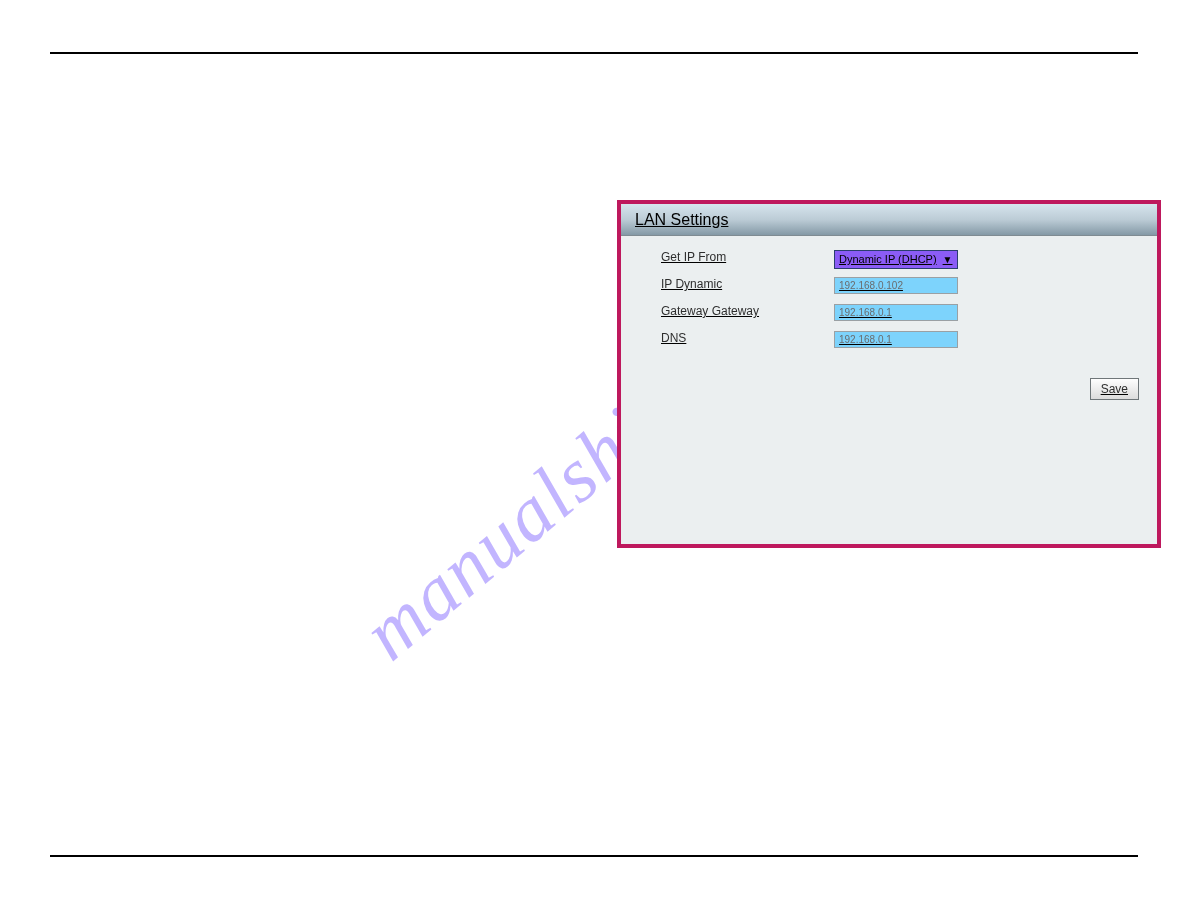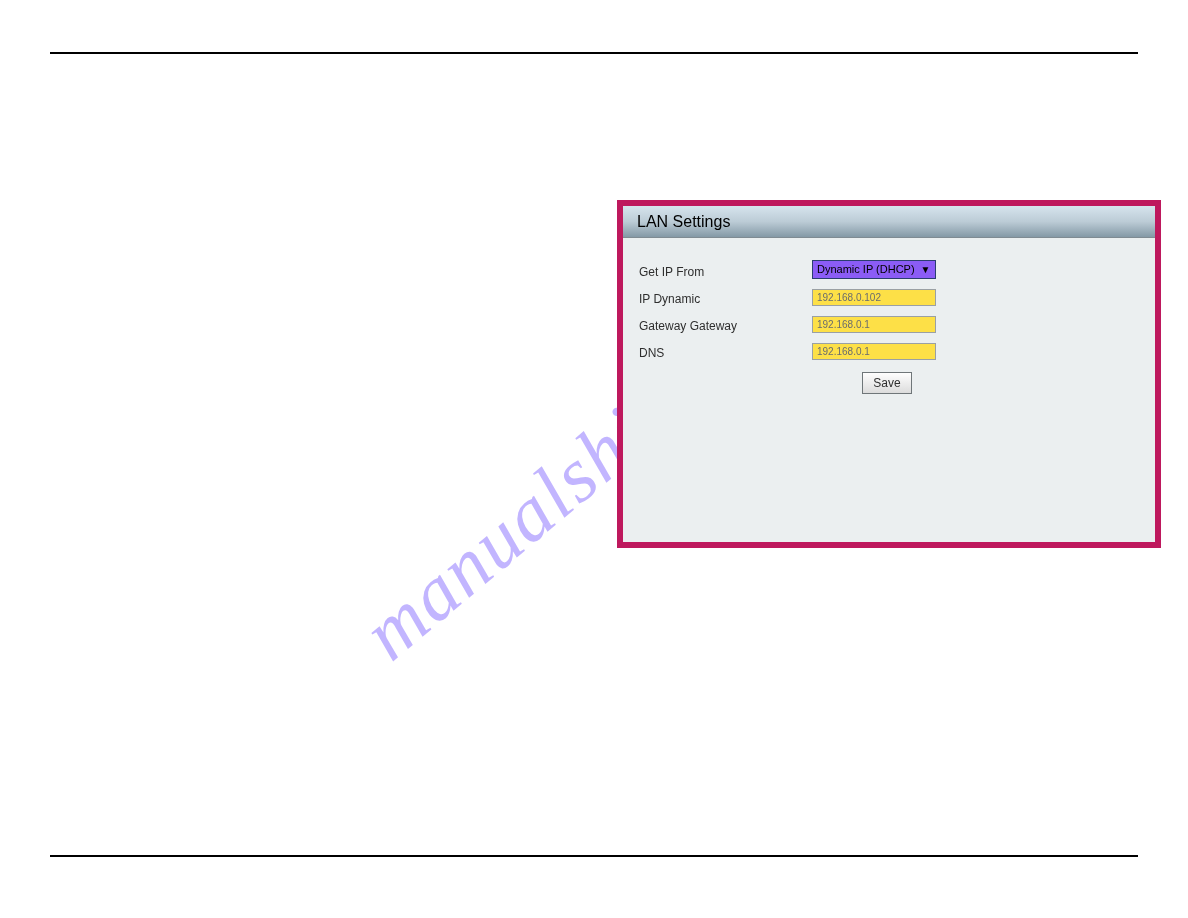--- a/index.html
+++ b/index.html
@@ -27,41 +27,43 @@
   .top-rule { top: 52px; }
   .bottom-rule { top: 855px; }
 
   .panel {
     position: absolute;
     left: 617px;
     top: 200px;
     width: 544px;
     height: 348px;
     background: #ebeff0;
-    border: 6px solid #be185d;
+    border: 4px solid #be185d;
+    text-decoration: underline;
   }
   .panel-header {
     height: 32px;
     line-height: 32px;
     background: linear-gradient(#d6e4ed, #bcccd6, #8499a6);
     border-bottom: 1px solid #7f8b92;
     padding-left: 14px;
     font-size: 16px;
     color: #000;
     font-weight: 400;
   }
   .form {
     padding: 14px 14px 0 14px;
   }
   .row {
     display: flex;
-    align-items: flex-end;
+    align-items: flex-start;
     height: 27px;
     font-size: 12px;
     color: #2e2e2e;
+    margin-left: 24px;
   }
   .label {
     width: 175px;
     padding-left: 2px;
   }
   .select-box {
     height: 19px;
     line-height: 17px;
     background: #8b5cf6;
     border: 1px solid #2b3e70;
@@ -73,31 +75,31 @@
     cursor: pointer;
   }
   .caret {
     margin-left: 6px;
     font-size: 10px;
   }
   .text-input {
     width: 124px;
     height: 17px;
     line-height: 15px;
-    background: #fde047;
+    background: #7dd3fc;
     border: 1px solid #9aa0a4;
     font-size: 10px;
     color: #6a6c6e;
     padding: 0 4px;
     font-family: Arial, Helvetica, sans-serif;
   }
   .save-row {
-    margin-top: 12px;
+    margin-top: 20px;
     display: flex;
-    justify-content: center;
+    justify-content: flex-end;
     padding-right: 4px;
   }
   .save-btn {
     height: 22px;
     background: linear-gradient(#fefefe, #dcdcdc);
     border: 1px solid #6f7679;
     font-size: 12px;
     color: #2f2f2f;
     padding: 0 10px;
     cursor: pointer;

